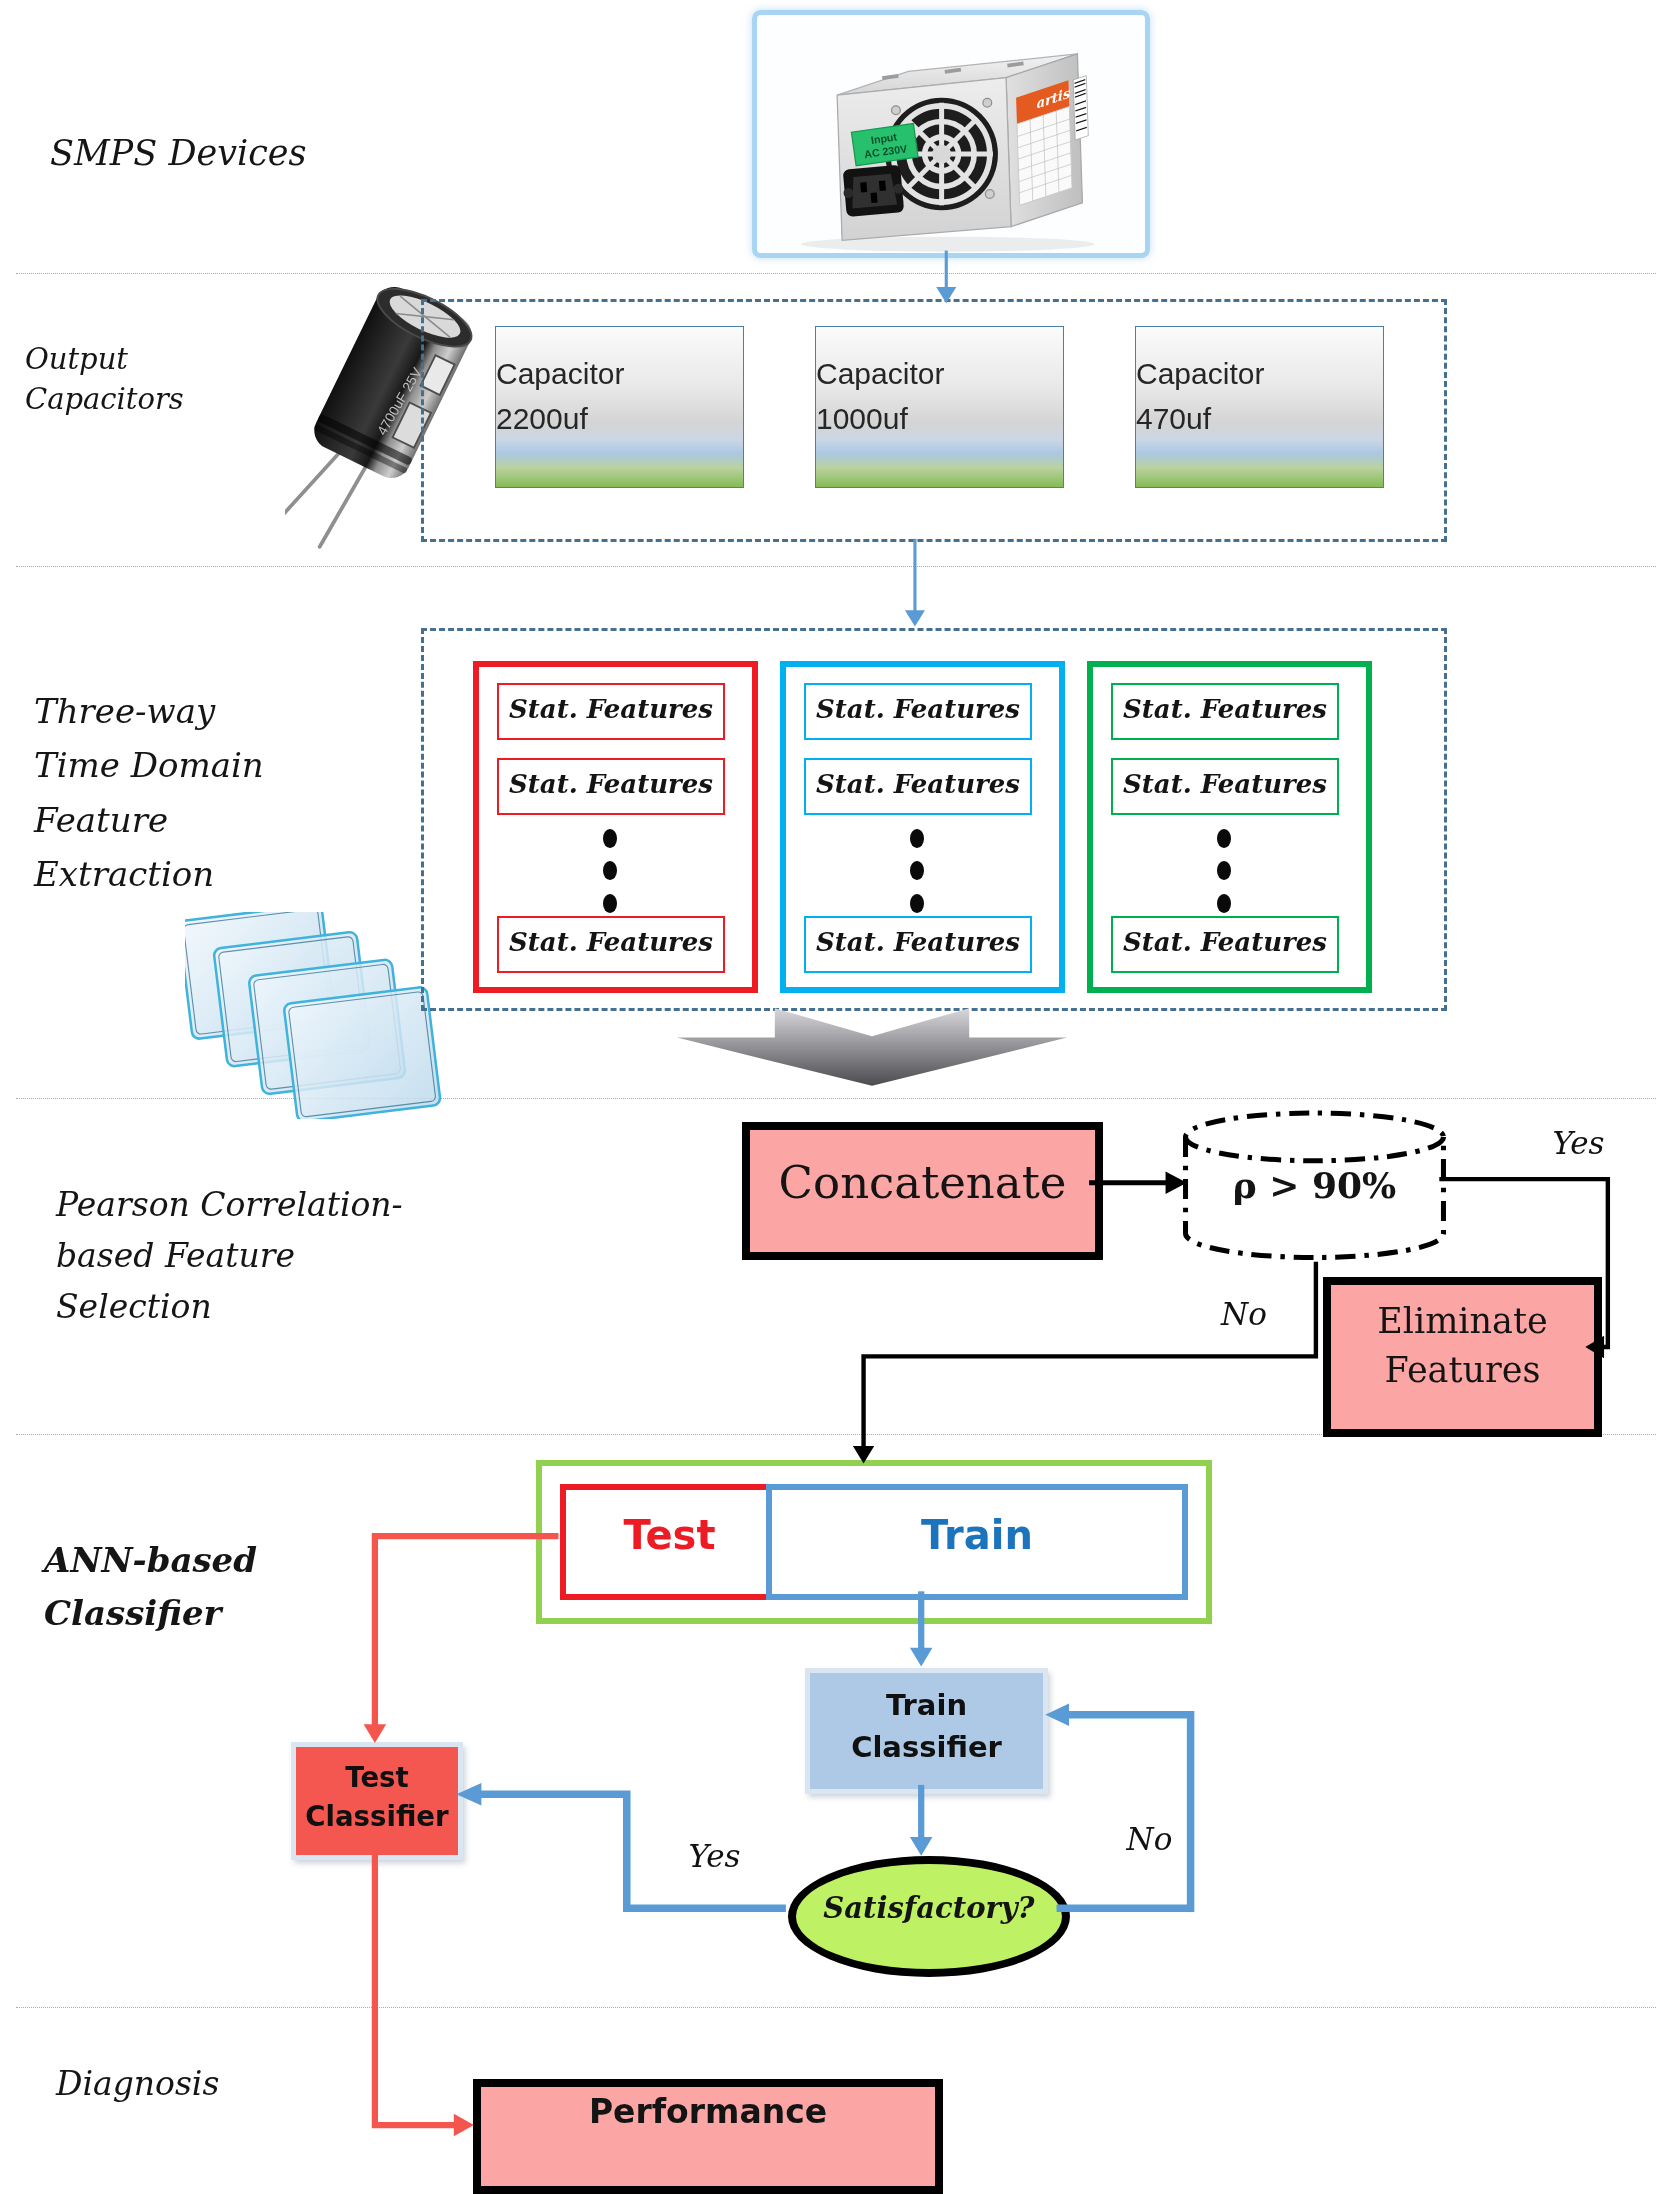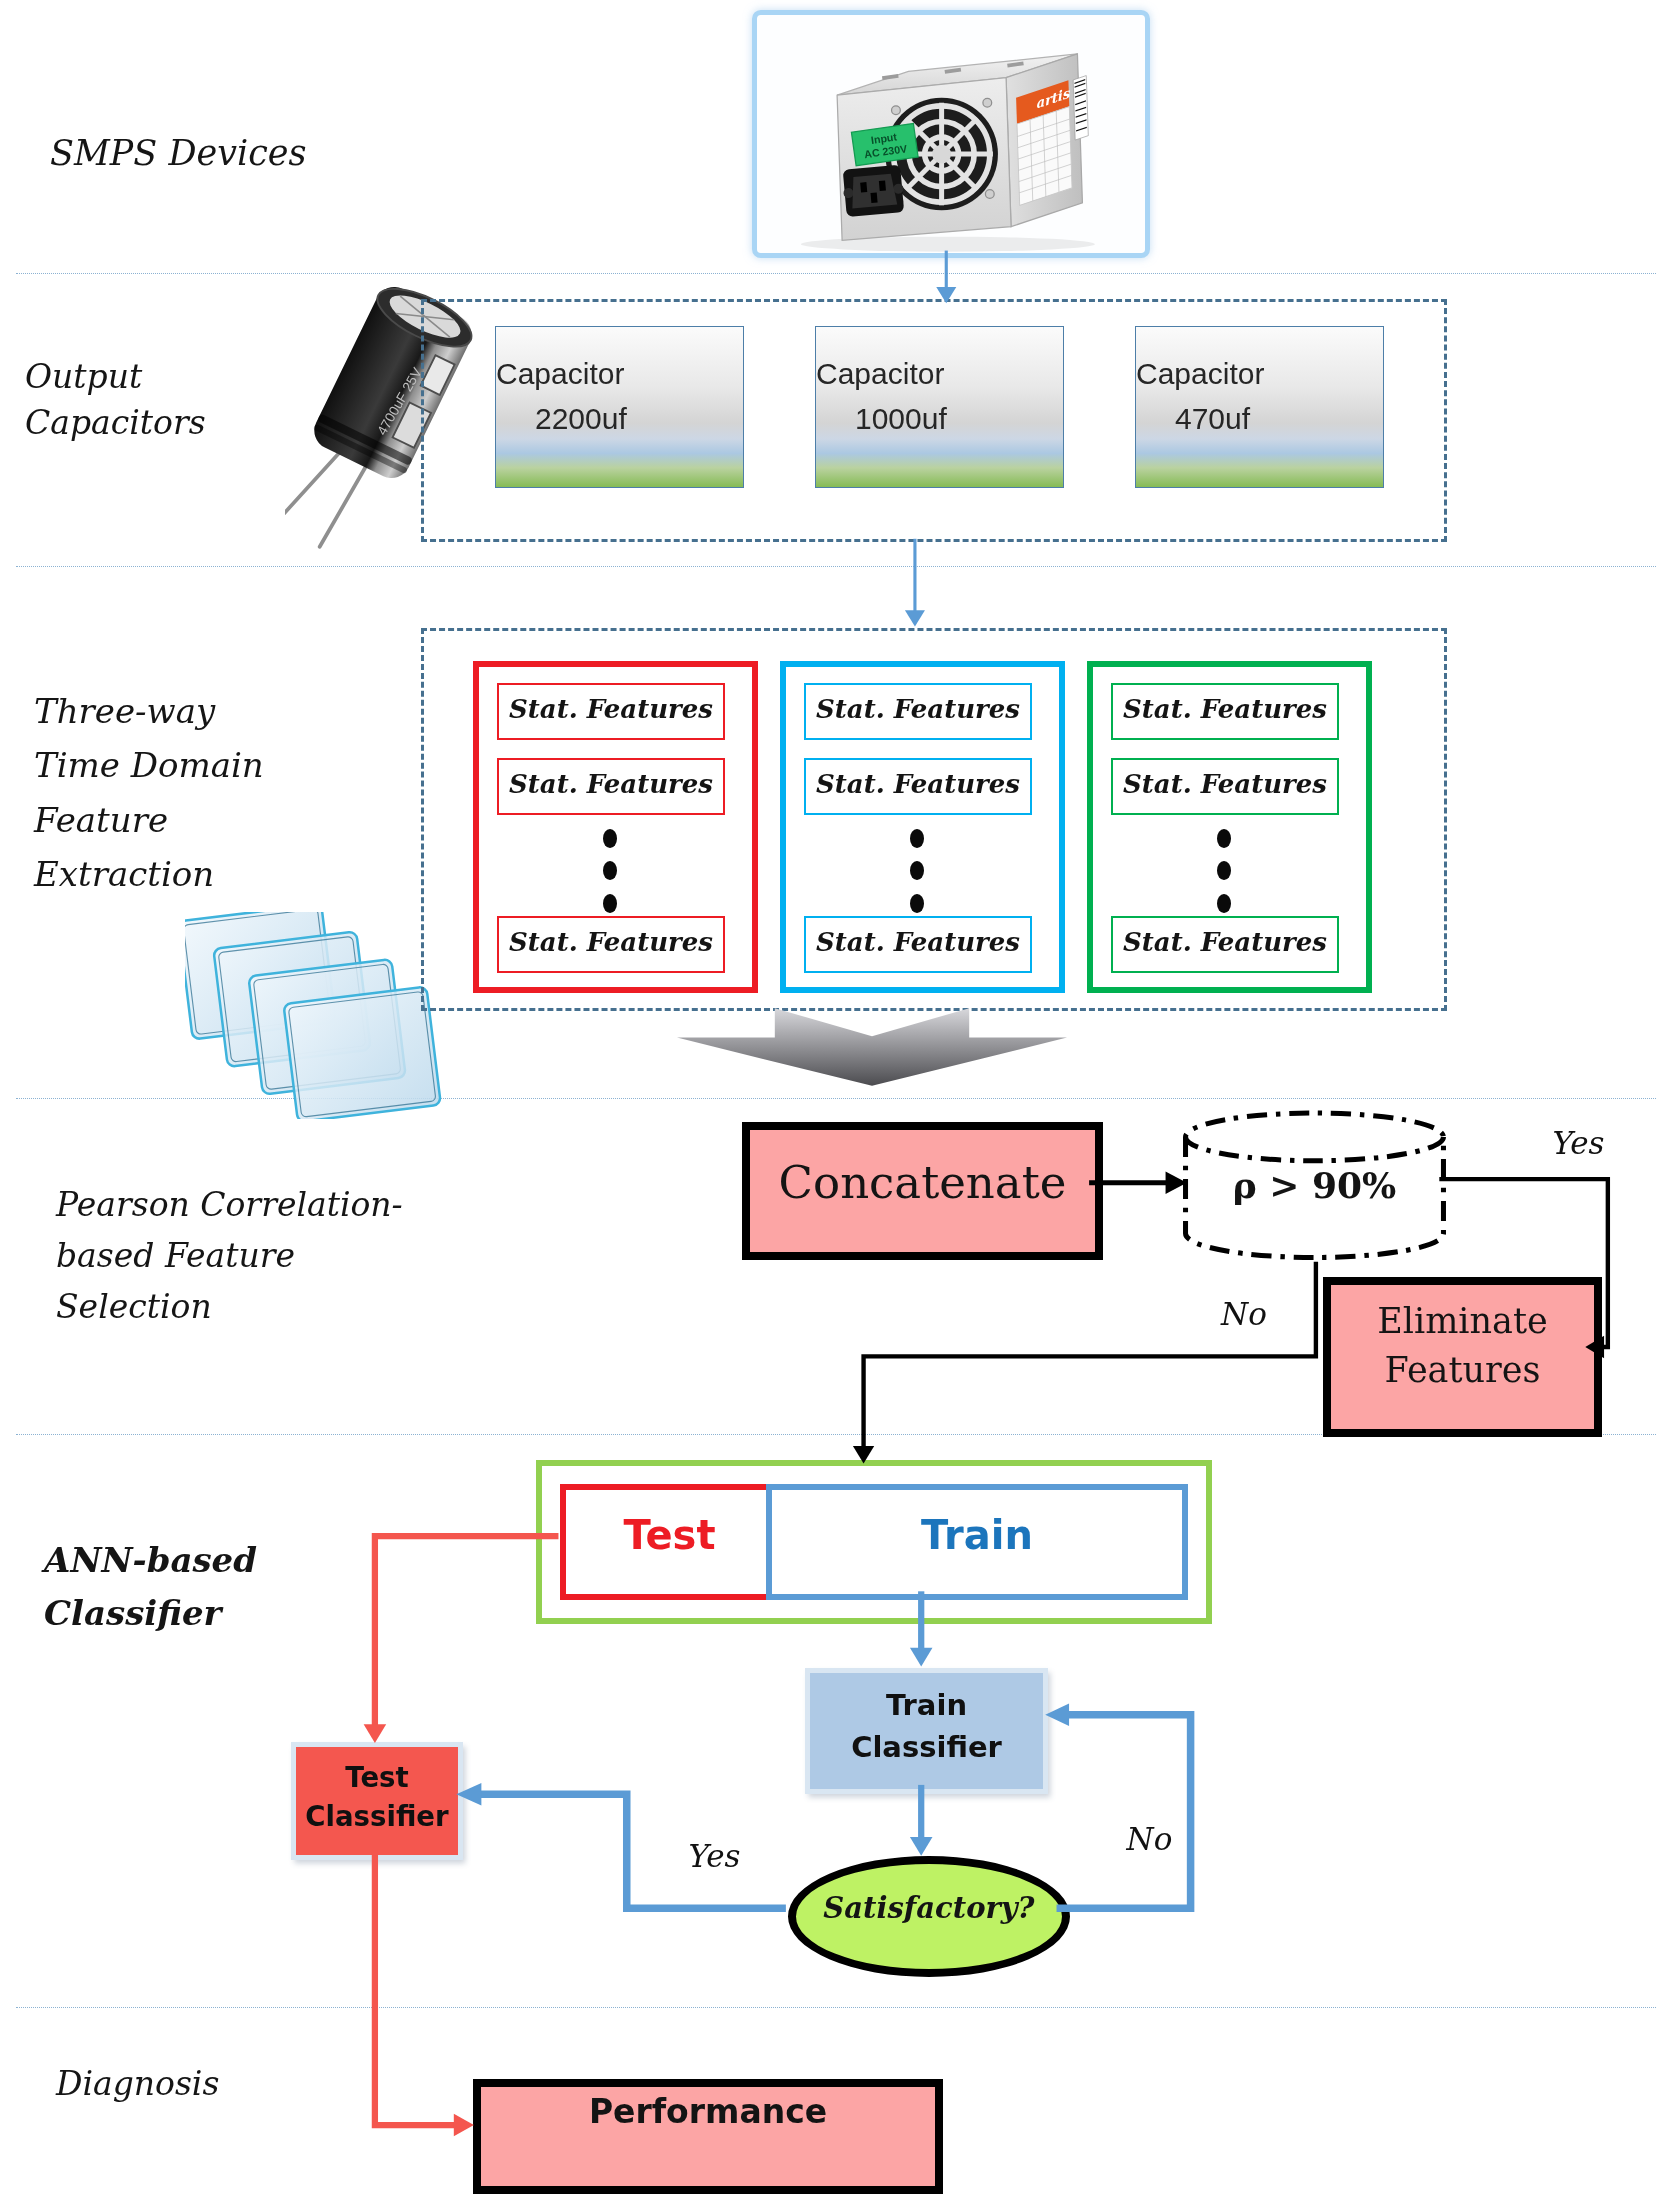--- a/index.html
+++ b/index.html
@@ -6,21 +6,21 @@
   #canvas{position:relative;width:1672px;height:2194px;background:#ffffff;overflow:hidden;
           font-family:"DejaVu Serif", serif;color:#141414;}
   .abs{position:absolute;}
   .divider{position:absolute;left:15.7px;width:1640px;height:0;border-top:1.9px dotted #86aed0;opacity:.95;}
   .sec-label{position:absolute;font-style:italic;color:#151515;}
   .sec-label div{white-space:nowrap;}
   .dashedbox{position:absolute;border:3.8px dashed #46708f;}
   .capbox{position:absolute;width:247px;height:160px;border:1.9px solid #4d7ea8;
           background:linear-gradient(180deg,#fbfbfb 0%,#e8e8e8 38%,#d4d4d4 60%,#ccd7e5 70%,#abc8e2 79%,#bad2a0 88%,#85bb54 100%);
           font-family:"Liberation Sans",sans-serif;color:#262626;font-size:30px;}
-  .capbox .l1{margin-top:30px;} .capbox .l2{margin-top:11.3px;padding-left:39px;}
+  .capbox .l1{margin-top:30px;} .capbox .l2{margin-top:11.3px;}
   .panel{position:absolute;top:661px;width:273px;height:320px;border-style:solid;border-width:6.3px;background:#fff;}
   .statbox{position:absolute;left:18px;width:224px;height:53px;border-style:solid;border-width:2.5px;
            text-align:center;line-height:49px;font-size:26px;font-weight:bold;font-style:italic;white-space:nowrap;}
   .dot{position:absolute;left:124px;width:13.8px;height:19px;border-radius:50%;background:#0a0a0a;}
   .blackbox{position:absolute;border:8.1px solid #000;background:#fca5a5;text-align:center;}
   .flowlabel{position:absolute;font-style:italic;font-size:31px;color:#111;text-align:center;white-space:nowrap;}
   .roundedtxt{font-family:"DejaVu Sans",sans-serif;font-weight:800;}
   .classifierbox{position:absolute;border:5px solid #d9e6f2;text-align:center;
                  font-family:"DejaVu Sans",sans-serif;font-weight:800;color:#101010;
                  box-shadow:3.1px 4.4px 5.6px rgba(80,100,130,.28);}
@@ -129,21 +129,21 @@
               <line x1="98" y1="52" x2="116" y2="52"></line>
             <line x1="98" y1="62" x2="116" y2="62"></line>
               <line x1="98" y1="72" x2="116" y2="72"></line>
             <line x1="98" y1="84" x2="116" y2="84"></line>
           </g>
         </g>
       </g>
     </svg>
   </div>
 
-  <div class="sec-label" style="left:25px;top:354px;width:269px;font-size:33px;line-height:1.38;">
+  <div class="sec-label" style="left:25px;top:339px;width:269px;font-size:29px;line-height:1.38;">
     <div>Output</div>
     <div>Capacitors</div>
   </div>
 
   <div class="abs" style="left:285px;top:285px;width:213px;height:282px;">
     <svg viewBox="0 0 340 450" width="213" height="282" class="nointeract">
       <defs>
         <linearGradient id="capBody" x1="0" y1="0" x2="1" y2="0">
           <stop offset="0" stop-color="#101010"></stop>
             <stop offset="0.45" stop-color="#3a3a3a"></stop>

